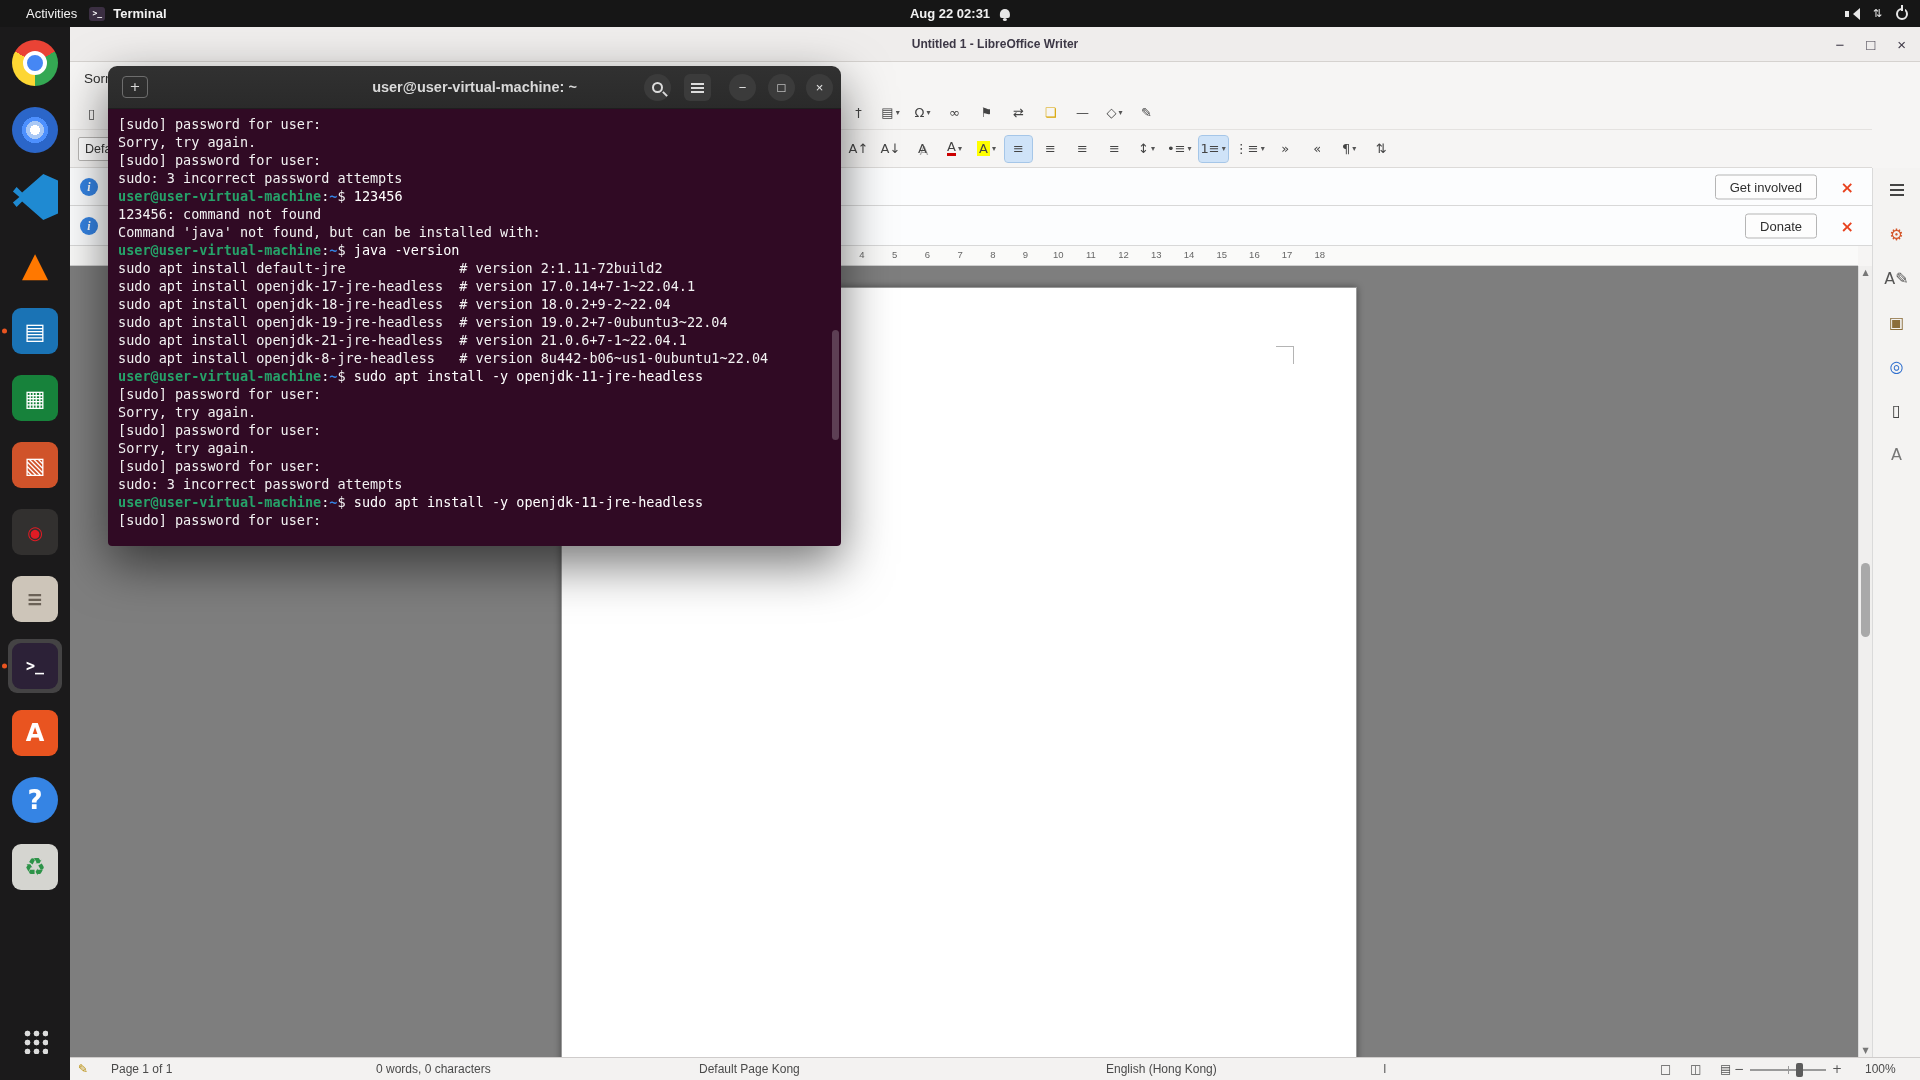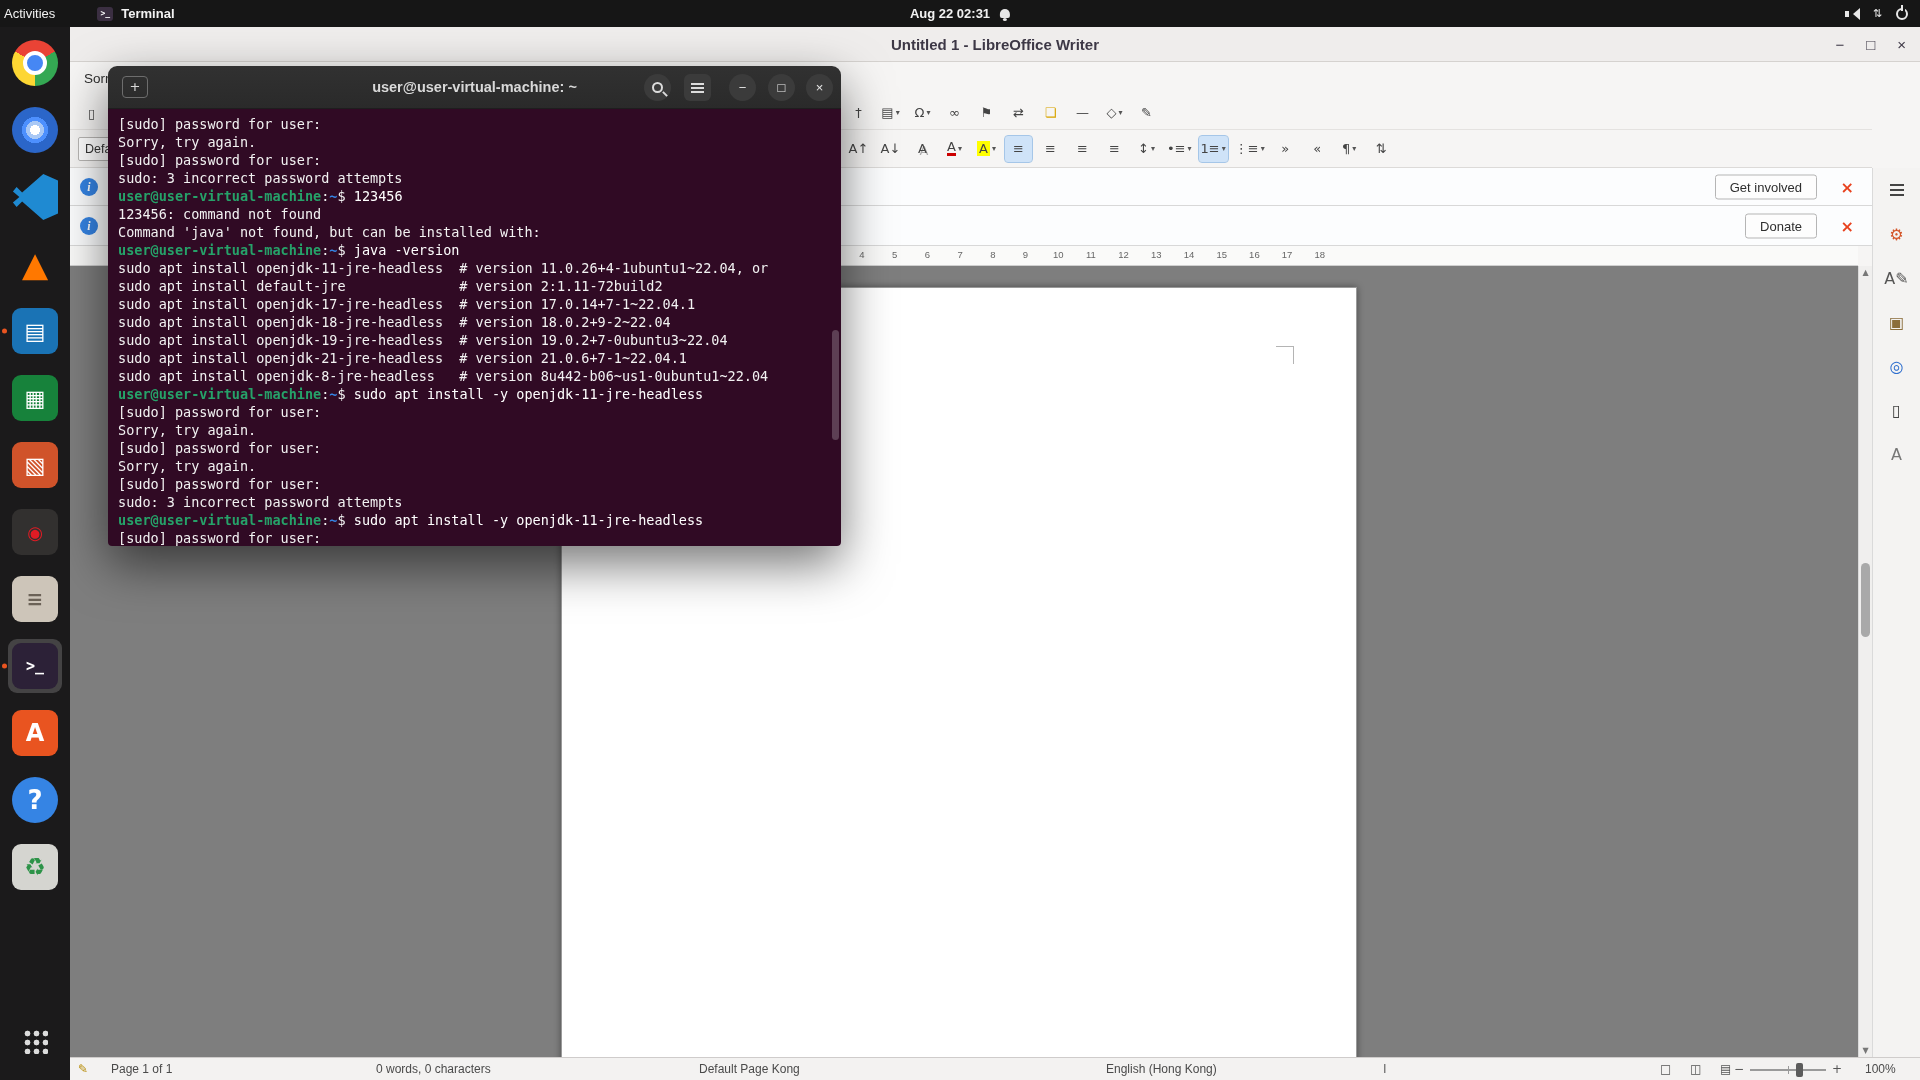--- a/index.html
+++ b/index.html
@@ -3,21 +3,21 @@
 <meta charset="utf-8">
 <style>
   * { margin:0; padding:0; box-sizing:border-box; }
   html,body { width:1920px; height:1080px; overflow:hidden; background:#2e1e2a;
               font-family:"Liberation Sans", sans-serif; }
   .glyph { font-family:"DejaVu Sans", sans-serif; }
 
   
   #topbar { position:absolute; left:0; top:0; width:1920px; height:27px; background:#161616;
             color:#f2f2f2; font-size:13px; display:flex; align-items:center; z-index:40; }
-  #topbar .tb-left { display:flex; align-items:flex-end; gap:42px; padding-left:4px; }
+  #topbar .tb-left { display:flex; align-items:flex-end; gap:12px; padding-left:26px; }
   #topbar .appchip { display:flex; align-items:center; gap:8px; font-weight:bold; }
   .mini-term { width:16px; height:14px; background:#3b2f42; border-radius:3px; color:#fff;
                font:bold 8px/14px "DejaVu Sans Mono",monospace; text-align:center; }
   #topbar .tb-center { position:absolute; left:50%; top:0; height:27px; transform:translateX(-50%);
             display:flex; align-items:center; gap:10px; font-weight:bold; }
   .bell { width:10px; height:9px; background:#e8e8e8; border-radius:5px 5px 2px 2px; position:relative; }
   .bell:after { content:''; position:absolute; left:3px; bottom:-3px; width:4px; height:3px;
                 background:#e8e8e8; border-radius:50%; }
   #topbar .tb-right { position:absolute; right:12px; top:0; height:27px; display:flex; align-items:center; gap:14px; }
   .spk { position:relative; width:14px; height:12px; }
@@ -56,21 +56,21 @@
   .ic-trash { background:#d5d5d0; border-radius:9px; color:#2d9348; font-size:24px; }
   .app-grid { width:26px; height:26px;
     background-image:radial-gradient(#dcdcdc 2.6px, transparent 3.2px);
     background-size:9px 9px; background-position:1px 1px; }
   #dock .grid-item { position:absolute; bottom:12px; left:50%; transform:translateX(-50%); }
 
   
   #writer { position:absolute; left:70px; top:27px; width:1850px; height:1053px; background:#f6f5f4; z-index:5; }
   #lo-titlebar { position:absolute; left:0; top:0; width:100%; height:35px; background:#efedec;
                  border-bottom:1px solid #d5d2cf; text-align:center; }
-  #lo-titlebar .title { line-height:35px; font-size:15px; font-weight:bold; color:#3d3846; }
+  #lo-titlebar .title { line-height:35px; font-size:12px; font-weight:bold; color:#3d3846; }
   .lo-ctrls { position:absolute; right:14px; top:0; height:35px; display:flex; gap:22px; align-items:center;
               color:#3d3846; font-size:15px; }
   #lo-menubar { position:absolute; left:0; top:35px; width:100%; height:33px; background:#f6f5f4; }
   #lo-menubar .menu-item { display:inline-block; padding:0 10px; margin-left:4px; line-height:33px;
                            font-size:13.5px; color:#2e2e2e; }
   .tb-strip { position:absolute; left:0; width:1802px; background:#f6f5f4; }
   #lo-toolbar1 { top:68px; height:35px; border-bottom:1px solid #e4e2e0; }
   #lo-toolbar2 { top:103px; height:38px; border-bottom:1px solid #dcdad8; }
   .tb-icons { position:absolute; left:775px; top:0; height:100%; display:flex; align-items:center; gap:5px; }
   .tbtn { min-width:27px; height:26px; border-radius:3px; display:flex; align-items:center;
@@ -435,21 +435,20 @@
   </div>
   <div id="term-body">
       <div class="tline">[sudo] password for user: </div>
       <div class="tline">Sorry, try again.</div>
       <div class="tline">[sudo] password for user: </div>
       <div class="tline">sudo: 3 incorrect password attempts</div>
       <div class="tline"><span class="tp-user">user@user-virtual-machine</span><span class="tp-w">:</span><span class="tp-path">~</span><span class="tp-w">$ </span><span class="tp-cmd">123456</span></div>
       <div class="tline">123456: command not found</div>
       <div class="tline">Command 'java' not found, but can be installed with:</div>
       <div class="tline"><span class="tp-user">user@user-virtual-machine</span><span class="tp-w">:</span><span class="tp-path">~</span><span class="tp-w">$ </span><span class="tp-cmd">java -version</span></div>
-      <div class="tline">sudo apt install openjdk-11-jre-headless  # version 11.0.26+4-1ubuntu1~22.04, or</div>
       <div class="tline">sudo apt install default-jre              # version 2:1.11-72build2</div>
       <div class="tline">sudo apt install openjdk-17-jre-headless  # version 17.0.14+7-1~22.04.1</div>
       <div class="tline">sudo apt install openjdk-18-jre-headless  # version 18.0.2+9-2~22.04</div>
       <div class="tline">sudo apt install openjdk-19-jre-headless  # version 19.0.2+7-0ubuntu3~22.04</div>
       <div class="tline">sudo apt install openjdk-21-jre-headless  # version 21.0.6+7-1~22.04.1</div>
       <div class="tline">sudo apt install openjdk-8-jre-headless   # version 8u442-b06~us1-0ubuntu1~22.04</div>
       <div class="tline"><span class="tp-user">user@user-virtual-machine</span><span class="tp-w">:</span><span class="tp-path">~</span><span class="tp-w">$ </span><span class="tp-cmd">sudo apt install -y openjdk-11-jre-headless</span></div>
       <div class="tline">[sudo] password for user: </div>
       <div class="tline">Sorry, try again.</div>
       <div class="tline">[sudo] password for user: </div>

